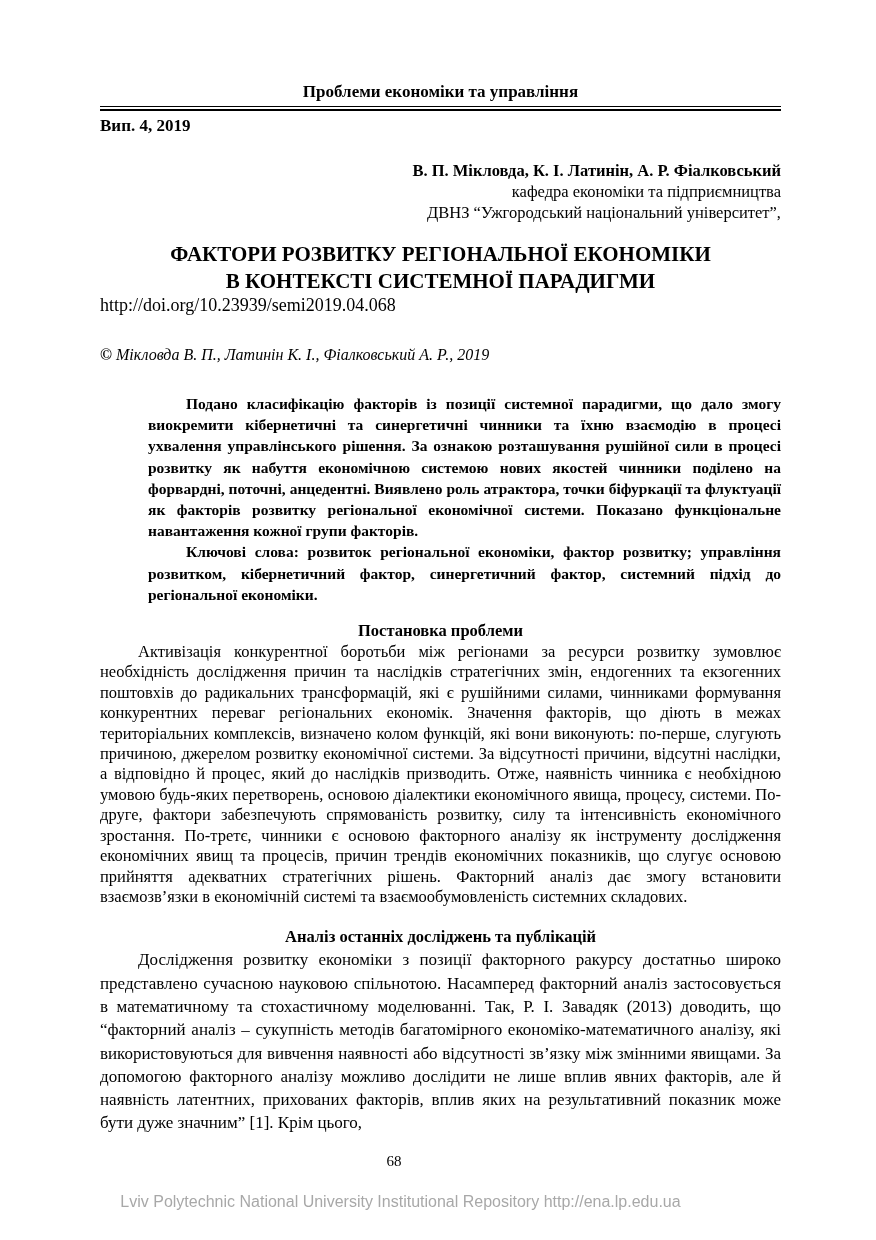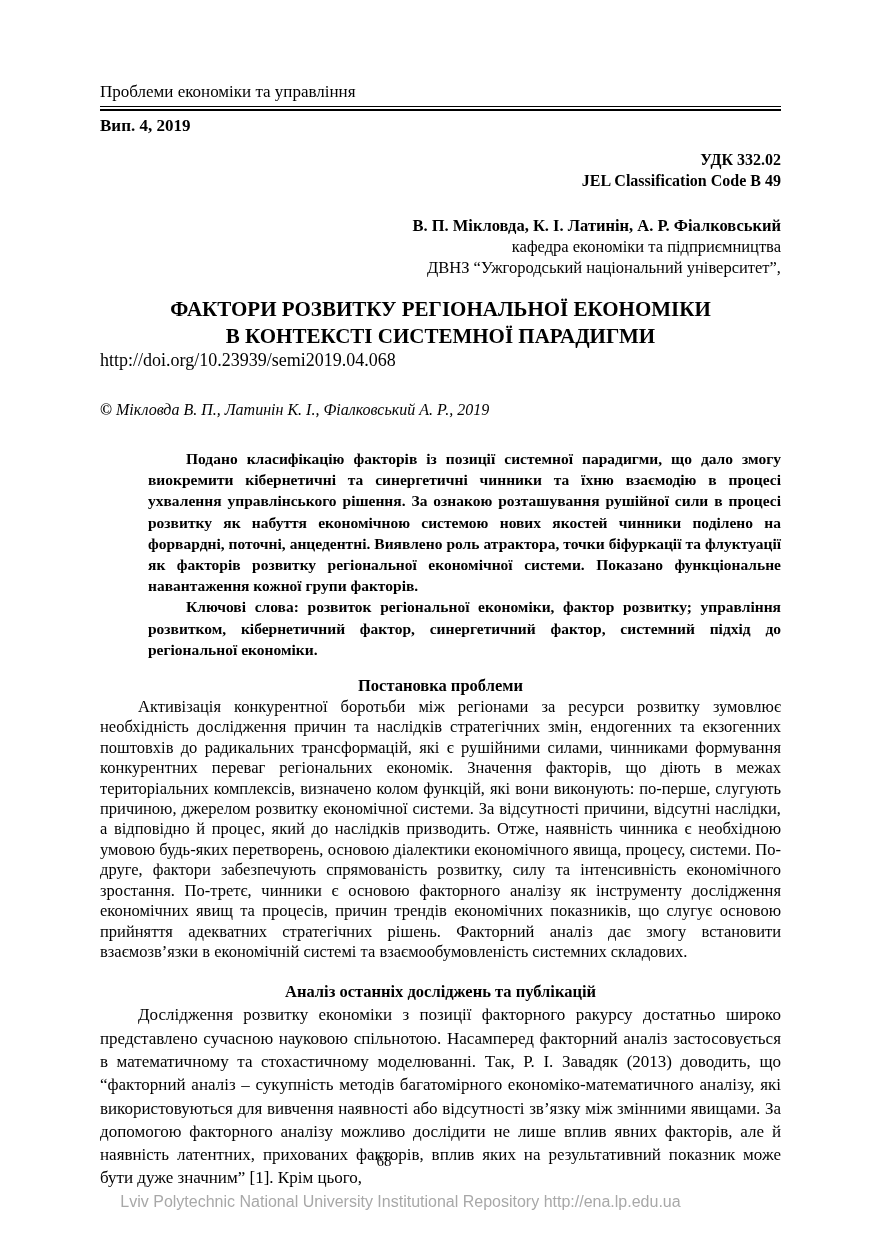--- a/index.html
+++ b/index.html
@@ -16,22 +16,22 @@
     color: #000000;
   }
   .content {
     position: absolute;
     left: 100px;
     top: 0;
     width: 681px;
   }
   .journal-title {
     margin-top: 82px;
-    text-align: left;
-    font-weight: normal;
+    text-align: center;
+    font-weight: bold;
     font-size: 17px;
     line-height: 20px;
   }
   .header-rule {
     margin-top: 4px;
     height: 2px;
     border-top: 1.5px solid #000;
     border-bottom: 2.5px solid #000;
   }
   .issue {
@@ -104,21 +104,21 @@
     text-align: justify;
     text-indent: 38px;
   }
   .body-par.alt {
     font-size: 17px;
     line-height: 23.3px;
   }
   .page-number {
     position: absolute;
     top: 1152px;
-    left: 4px;
+    left: 14px;
     width: 760px;
     text-align: center;
     font-size: 15px;
     line-height: 18px;
   }
   .repo-footer {
     position: absolute;
     top: 1192px;
     left: 0;
     width: 801px;
@@ -133,24 +133,20 @@
 <body>
 
 <div class="content">
 
   <div class="journal-title">Проблеми економіки та управління</div>
 
   <div class="header-rule"></div>
 
   <div class="issue">Вип. 4, 2019</div>
 
-  <div class="meta-block">
-    <div>УДК 332.02</div>
-    <div>JEL Classification Code B 49</div>
-  </div>
 
   <div class="authors-block">
     <div class="authors">В. П. Мікловда, К. І. Латинін, А. Р. Фіалковський</div>
     <div>кафедра економіки та підприємництва</div>
     <div>ДВНЗ “Ужгородський національний університет”,</div>
   </div>
 
   <h1 class="title">
     <span>ФАКТОРИ РОЗВИТКУ РЕГІОНАЛЬНОЇ ЕКОНОМІКИ</span><br>
     <span>В КОНТЕКСТІ СИСТЕМНОЇ ПАРАДИГМИ</span>

